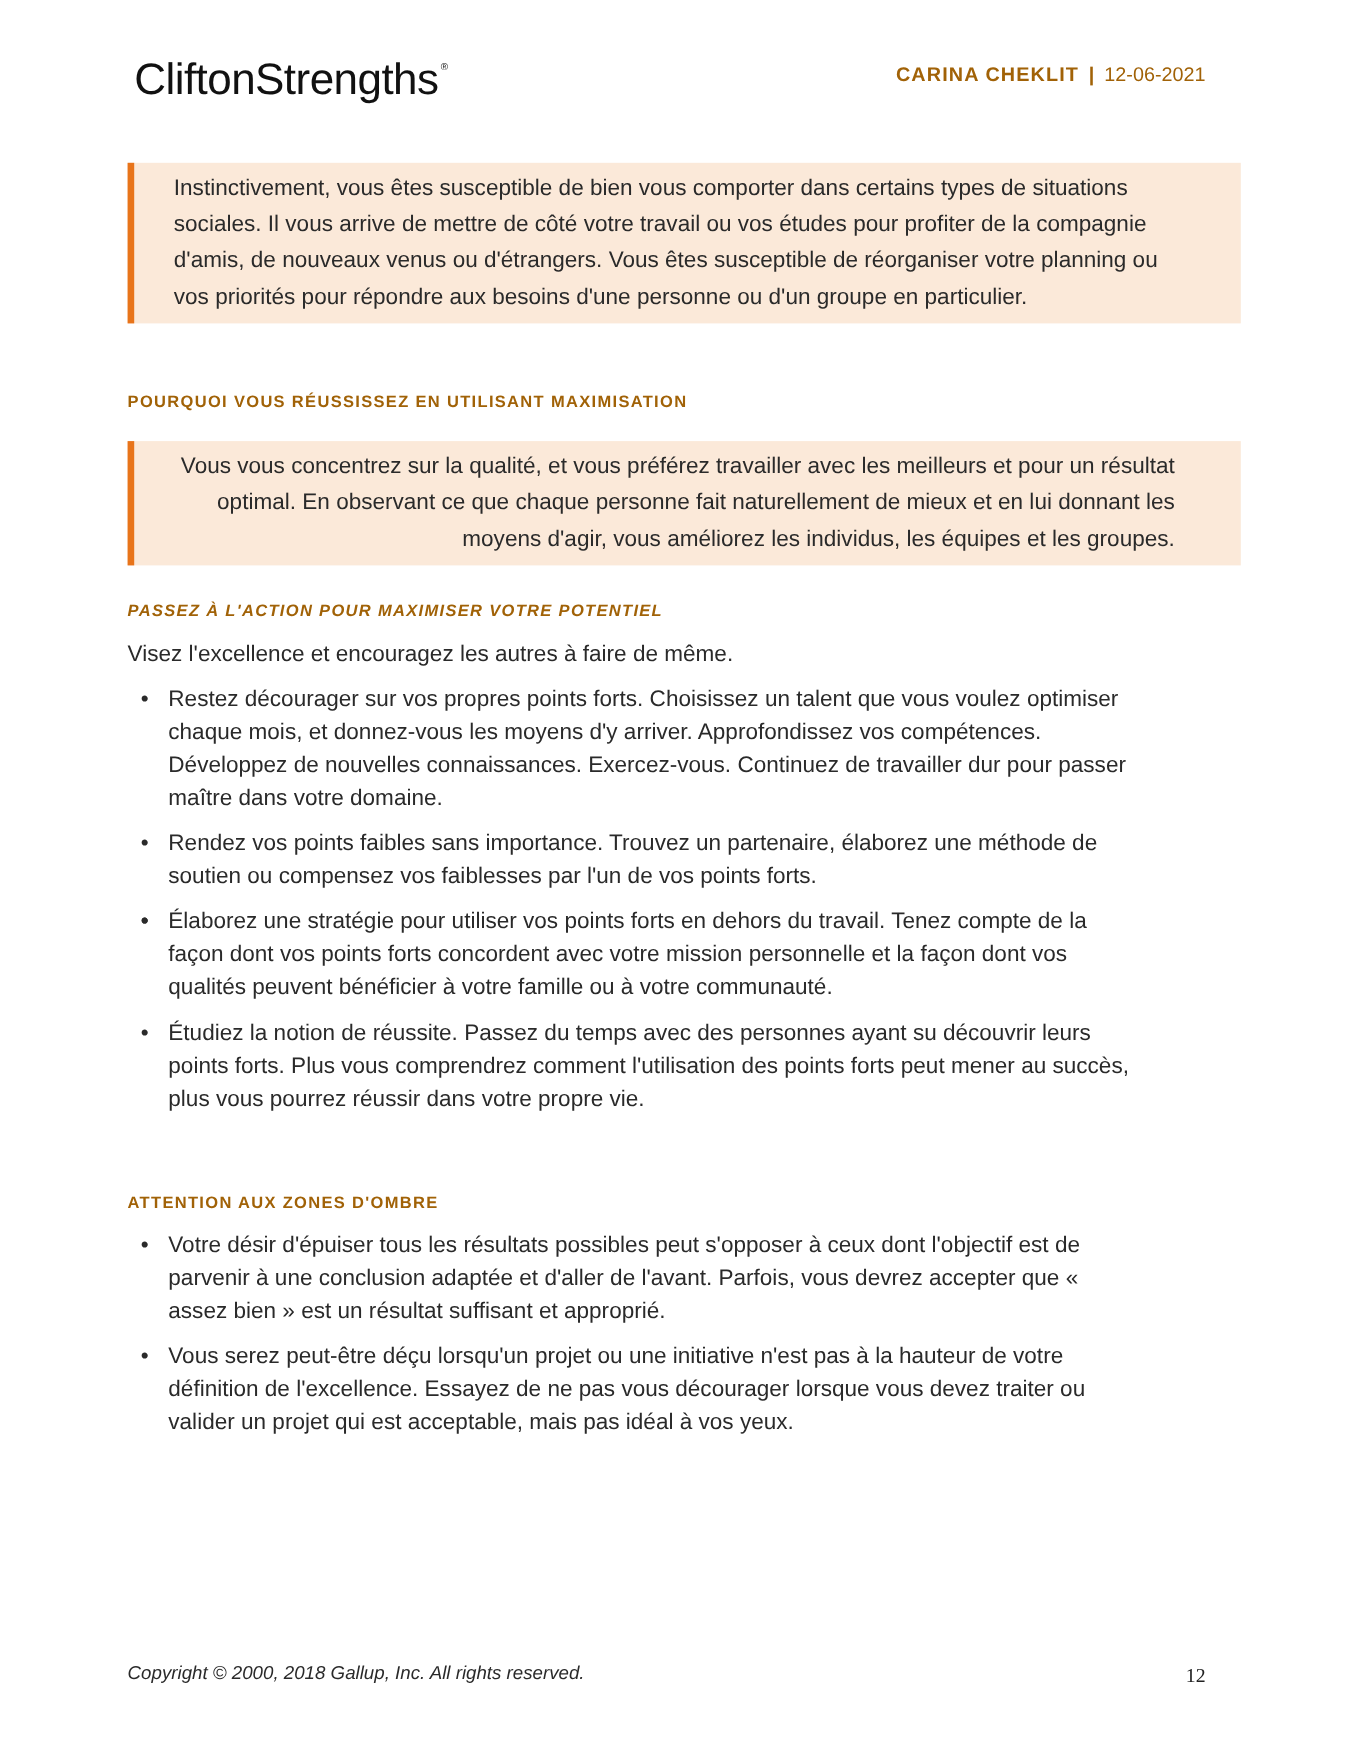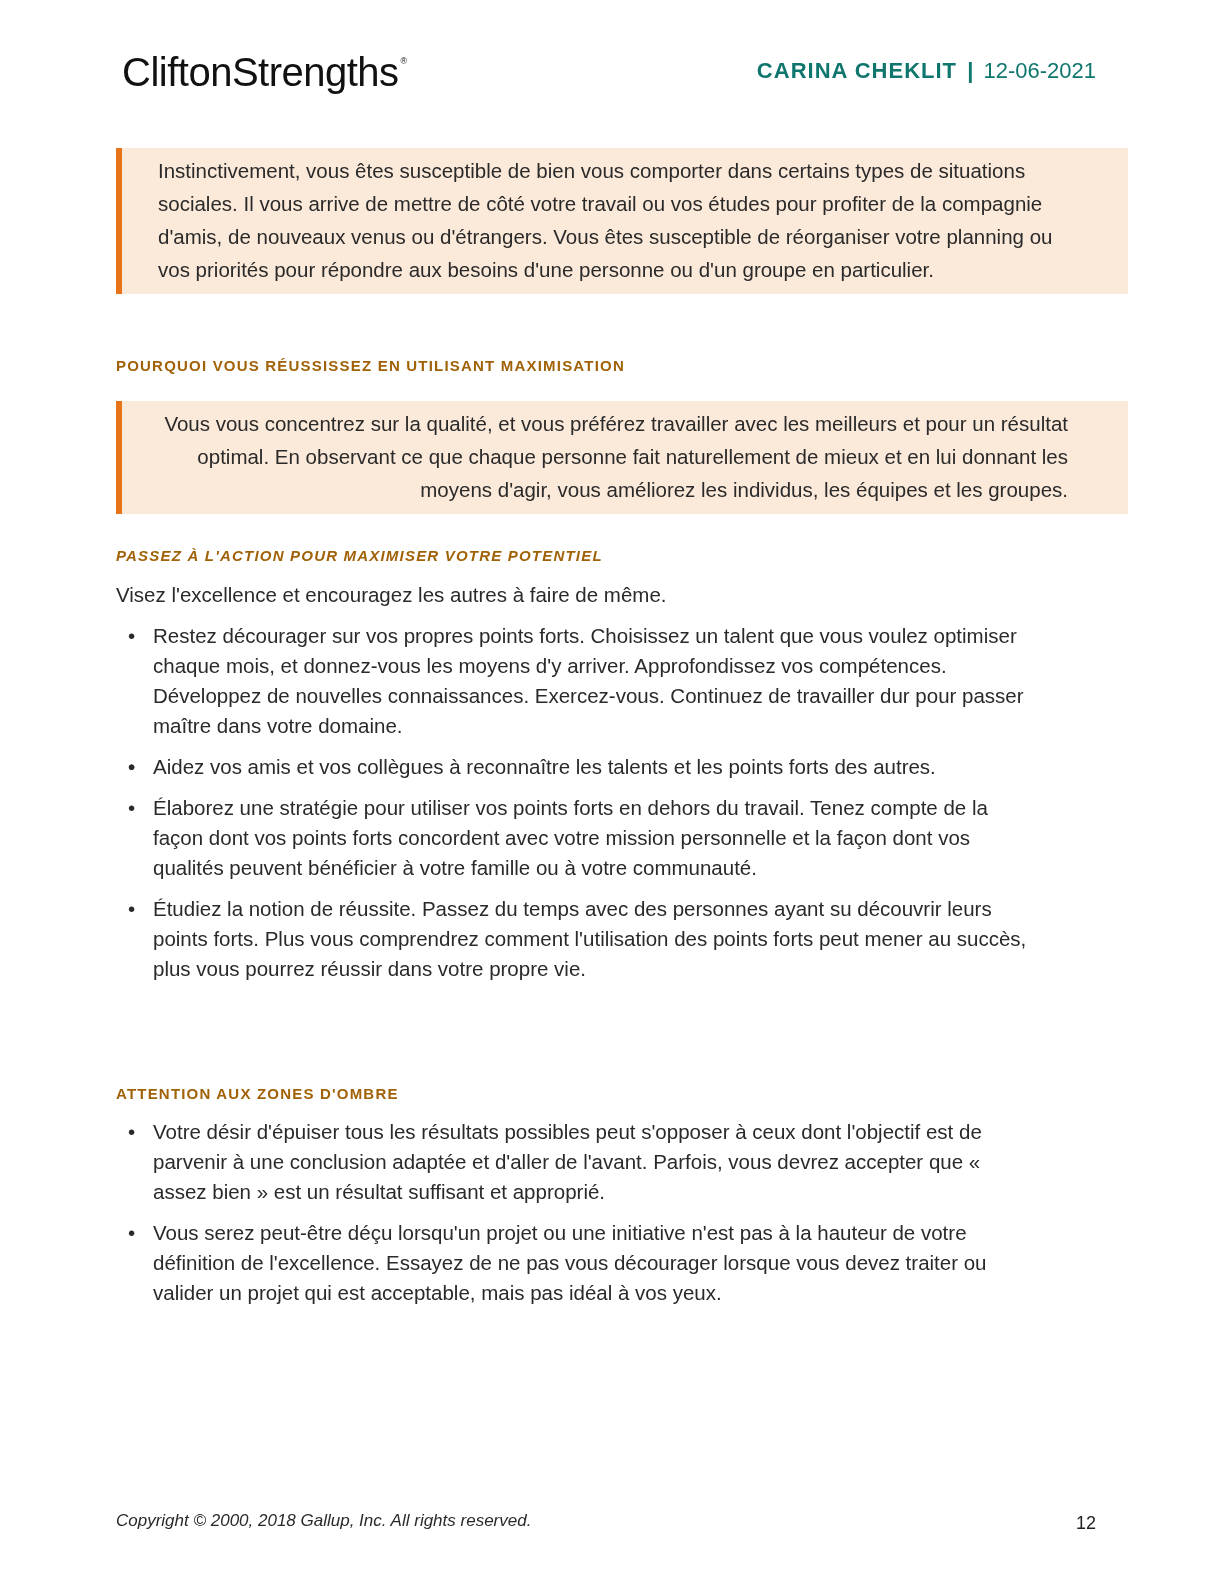--- a/index.html
+++ b/index.html
@@ -1,29 +1,29 @@
 <!DOCTYPE html>
 <html><head>
 <meta charset="utf-8">
 <style>
   html, body { margin: 0; padding: 0; background: #ffffff; }
   body { width: 1224px; height: 1584px; position: relative; font-family: "Liberation Sans", sans-serif; color: #222; }
   .logo { position: absolute; left: 122px; top: 50px; font-size: 40px; color: #111; letter-spacing: -0.5px; font-weight: 400; }
   .logo sup { font-size: 9px; vertical-align: top; position: relative; top: 6px; margin-left: 2px; }
-  .header-right { position: absolute; right: 128px; top: 58px; font-size: 22px; color: #0f766e; }
+  .header-right { position: absolute; right: 128px; top: 58px; font-size: 18px; color: #a16207; }
   .header-right .name { font-weight: 700; letter-spacing: 1px; }
   .header-right .sep { font-weight: 700; margin: 0 4px; }
   .callout { position: absolute; left: 116px; width: 1012px; background: #fbe9d9; border-left: 6px solid #e8741a; box-sizing: border-box; padding: 6px 60px 8px 36px; font-size: 20.5px; line-height: 33px; color: #2a2a2a; }
   .h { position: absolute; left: 116px; font-size: 15px; font-weight: 700; letter-spacing: 1.2px; color: #a16207; }
   .intro { position: absolute; left: 116px; font-size: 20.5px; color: #2a2a2a; }
   ul.blist { position: absolute; left: 116px; width: 920px; margin: 0; padding: 0; list-style: none; }
   ul.blist li { position: relative; padding-left: 37px; font-size: 20.5px; line-height: 30px; color: #2a2a2a; margin-bottom: 11px; }
   ul.blist li .dot { position: absolute; left: 12px; top: 0; }
   .footer-copy { position: absolute; left: 116px; top: 1511px; font-size: 17px; color: #2a2a2a; font-style: italic; }
-  .page-num { position: absolute; right: 128px; top: 1513px; font-size: 18px; font-family: Liberation Sans, sans-serif; color: #222; margin-left: 14px; }
+  .page-num { position: absolute; right: 128px; top: 1513px; font-size: 18px; font-family: Liberation Serif, serif; color: #222; margin-left: 14px; }
 </style>
 </head>
 <body>
 
 <div class="logo">
   <span>CliftonStrengths</span><sup>®</sup>
 </div>
 
 <div class="header-right">
   <span class="name">CARINA CHEKLIT</span>
@@ -40,22 +40,22 @@
 <div class="callout" style="top:401px;text-align:right;">
   <span>Vous vous concentrez sur la qualité, et vous préférez travailler avec les meilleurs et pour un résultat optimal. En observant ce que chaque personne fait naturellement de mieux et en lui donnant les moyens d'agir, vous améliorez les individus, les équipes et les groupes.</span>
 </div>
 
 <div class="h" style="top:547px;font-style:italic;">PASSEZ À L'ACTION POUR MAXIMISER VOTRE POTENTIEL</div>
 
 <div class="intro" style="top:583px;">Visez l'excellence et encouragez les autres à faire de même.</div>
 
 <ul class="blist" style="top:621px;">
   <li><span class="dot">•</span><span>Restez décourager sur vos propres points forts. Choisissez un talent que vous voulez optimiser chaque mois, et donnez-vous les moyens d'y arriver. Approfondissez vos compétences. Développez de nouvelles connaissances. Exercez-vous. Continuez de travailler dur pour passer maître dans votre domaine.</span></li>
+  <li><span class="dot">•</span><span>Rendez vos points faibles sans importance. Trouvez un partenaire, élaborez une méthode de soutien ou compensez vos faiblesses par l'un de vos points forts.</span></li>
   <li><span class="dot">•</span></li>
-  <li><span class="dot">•</span><span>Aidez vos amis et vos collègues à reconnaître les talents et les points forts des autres.</span></li>
   <li><span class="dot">•</span><span>Élaborez une stratégie pour utiliser vos points forts en dehors du travail. Tenez compte de la façon dont vos points forts concordent avec votre mission personnelle et la façon dont vos qualités peuvent bénéficier à votre famille ou à votre communauté.</span></li>
   <li><span class="dot">•</span><span>Étudiez la notion de réussite. Passez du temps avec des personnes ayant su découvrir leurs points forts. Plus vous comprendrez comment l'utilisation des points forts peut mener au succès, plus vous pourrez réussir dans votre propre vie.</span></li>
 </ul>
 
 <div class="h" style="top:1085px;text-align:center;">ATTENTION AUX ZONES D'OMBRE</div>
 
 <ul class="blist" style="top:1117px;">
   <li><span class="dot">•</span><span>Votre désir d'épuiser tous les résultats possibles peut s'opposer à ceux dont l'objectif est de parvenir à une conclusion adaptée et d'aller de l'avant. Parfois, vous devrez accepter que « assez bien » est un résultat suffisant et approprié.</span></li>
   <li><span class="dot">•</span><span>Vous serez peut-être déçu lorsqu'un projet ou une initiative n'est pas à la hauteur de votre définition de l'excellence. Essayez de ne pas vous décourager lorsque vous devez traiter ou valider un projet qui est acceptable, mais pas idéal à vos yeux.</span></li>
 </ul>

